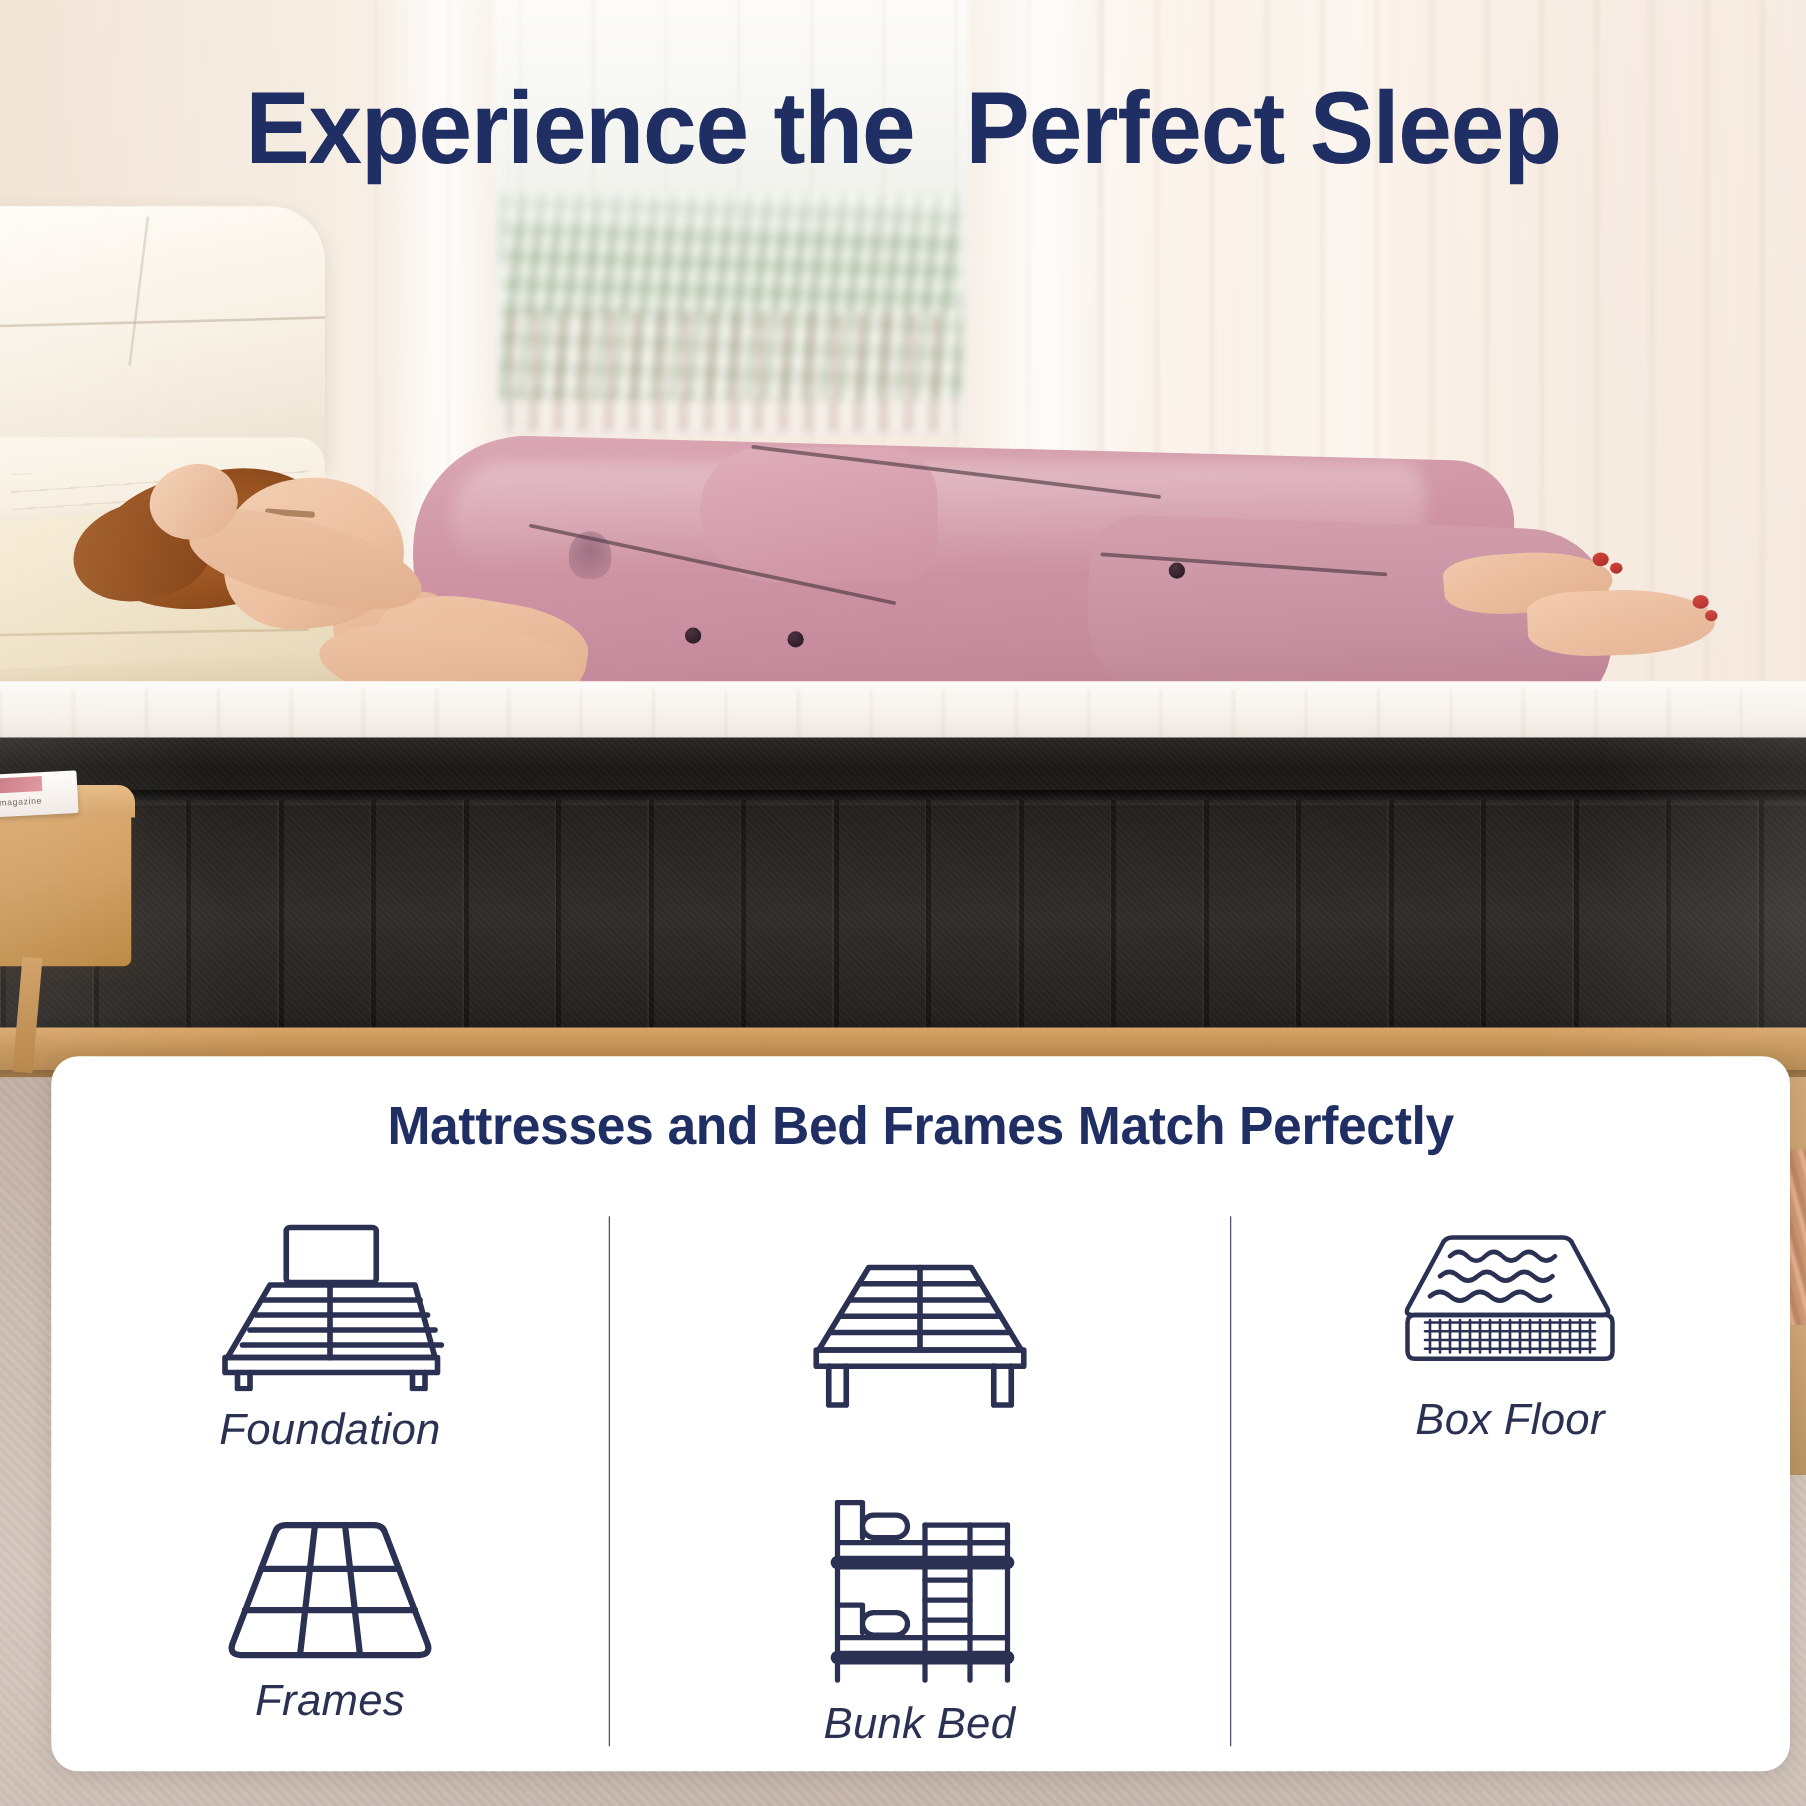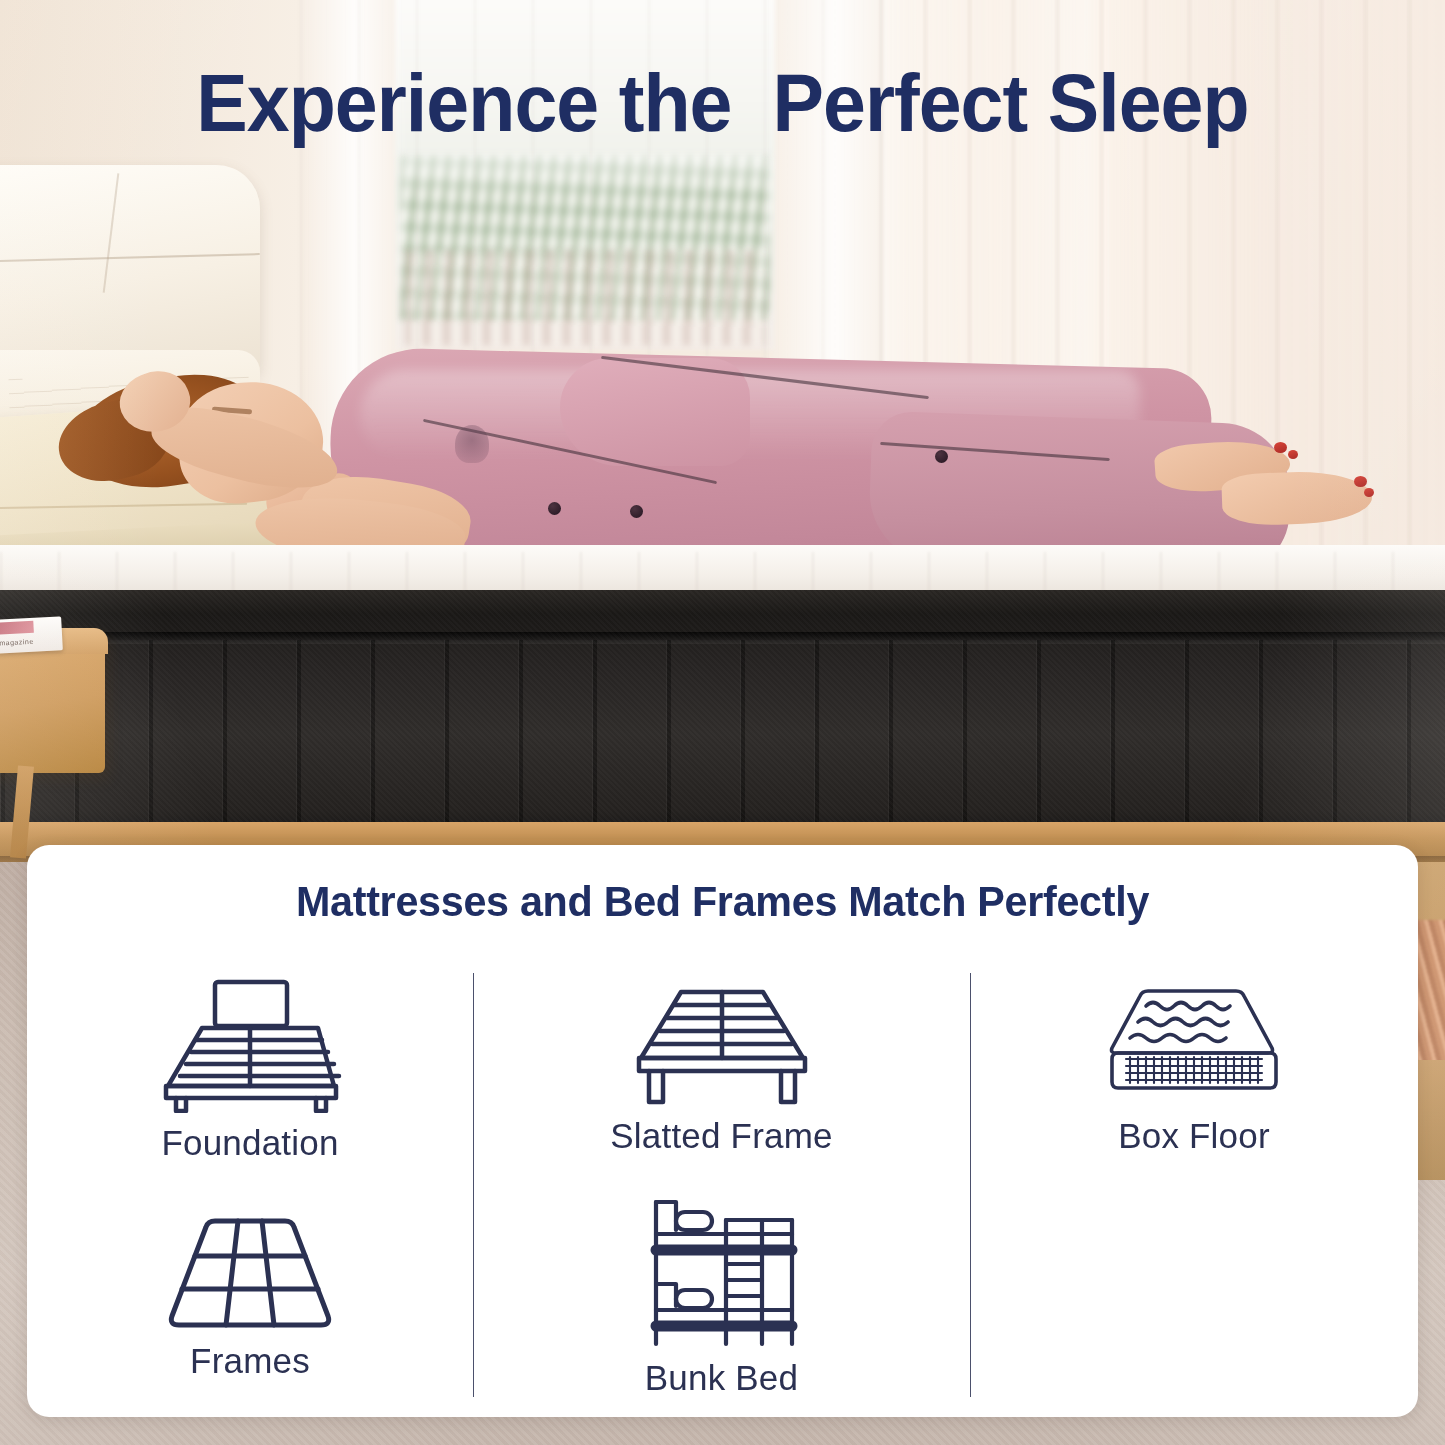--- a/index.html
+++ b/index.html
@@ -198,34 +198,34 @@
   .headline{
     position:absolute;left:0;top:62px;width:1445px;text-align:center;
     font-family:"Liberation Sans","DejaVu Sans",sans-serif;
     font-weight:bold;font-size:82px;letter-spacing:-1px;
     color:#1f2e63;line-height:1;white-space:pre;
     transform:scaleX(.94);transform-origin:50% 50%;
   }
 
   
   .card{
-    position:absolute;left:27px;top:845px;width:1391px;height:572px;
+    position:absolute;left:41px;top:845px;width:1391px;height:572px;
     background:#ffffff;border-radius:22px;
     box-shadow:0 3px 16px rgba(60,45,35,.14);
     overflow:hidden;
   }
   .card-title{
     position:absolute;left:0;top:32px;width:100%;text-align:center;
     font-weight:bold;font-size:43px;color:#1f2e63;letter-spacing:-.3px;
     transform:scaleX(.96);transform-origin:50% 50%;
   }
   .grid{position:absolute;left:0;top:112px;width:100%;height:455px;
         display:grid;grid-template-columns:446px 497px 448px;grid-template-rows:1fr 1fr;}
   .cell{position:relative;display:flex;flex-direction:column;
-        align-items:center;justify-content:center;gap:6px;}
+        align-items:center;justify-content:center;gap:6px;font-style:italic;}
   .cell .ic{display:block;}
   .cell .lbl{font-size:35px;color:#2b3152;letter-spacing:.2px;
         font-family:"Liberation Sans","DejaVu Sans",sans-serif;}
   .vdiv{position:absolute;top:0;width:1px;height:100%;background:#2b3152;opacity:.85;}
   .vdiv.d1{left:446px;}
   .vdiv.d2{left:943px;}
   .divwrap{position:absolute;left:0;top:128px;width:100%;height:424px;}
 </style>
 </head>
 <body>
@@ -353,21 +353,20 @@
         <span class="ic">
           <svg width="178" height="120" viewBox="0 0 178 120" fill="none" stroke="#2B3152" stroke-width="4.5" stroke-linejoin="round" stroke-linecap="round">
             <path d="M48 6 H130 L170 72 H8 Z"></path>
             <path d="M41 19 H137 M34 32 H144 M27 45 H151 M19 58 H159"></path>
             <path d="M89 6 V72"></path>
             <path d="M6 72 H172 V85 H6 Z"></path>
             <path d="M16 85 V116 M30 85 V116 M16 116 H30"></path>
             <path d="M148 85 V116 M162 85 V116 M148 116 H162"></path>
           </svg>
         </span>
-        <span class="lbl">Slatted Frame</span>
       </div>
 
       <div class="cell">
         <span class="ic">
           <svg width="172" height="120" viewBox="0 0 172 120" fill="none" stroke="#2B3152" stroke-width="3.6" stroke-linejoin="round" stroke-linecap="round">
             <path d="M44 5 H128 q6 0 8 5 L164 62 q2 5 -4 5 H8 q-6 0 -4 -5 L32 10 q2 -5 8 -5 Z"></path>
             <path d="M38 20 q7 -7 14 0 t14 0 t14 0 t14 0 t14 0 t14 0"></path>
             <path d="M30 36 q7.5 -7 15 0 t15 0 t15 0 t15 0 t15 0 t15 0"></path>
             <path d="M22 52 q8 -7 16 0 t16 0 t16 0 t16 0 t16 0 t16 0"></path>
             <path d="M10 67 H162 q6 0 6 6 V96 q0 6 -6 6 H10 q-6 0 -6 -6 V73 q0 -6 6 -6 Z"></path>

